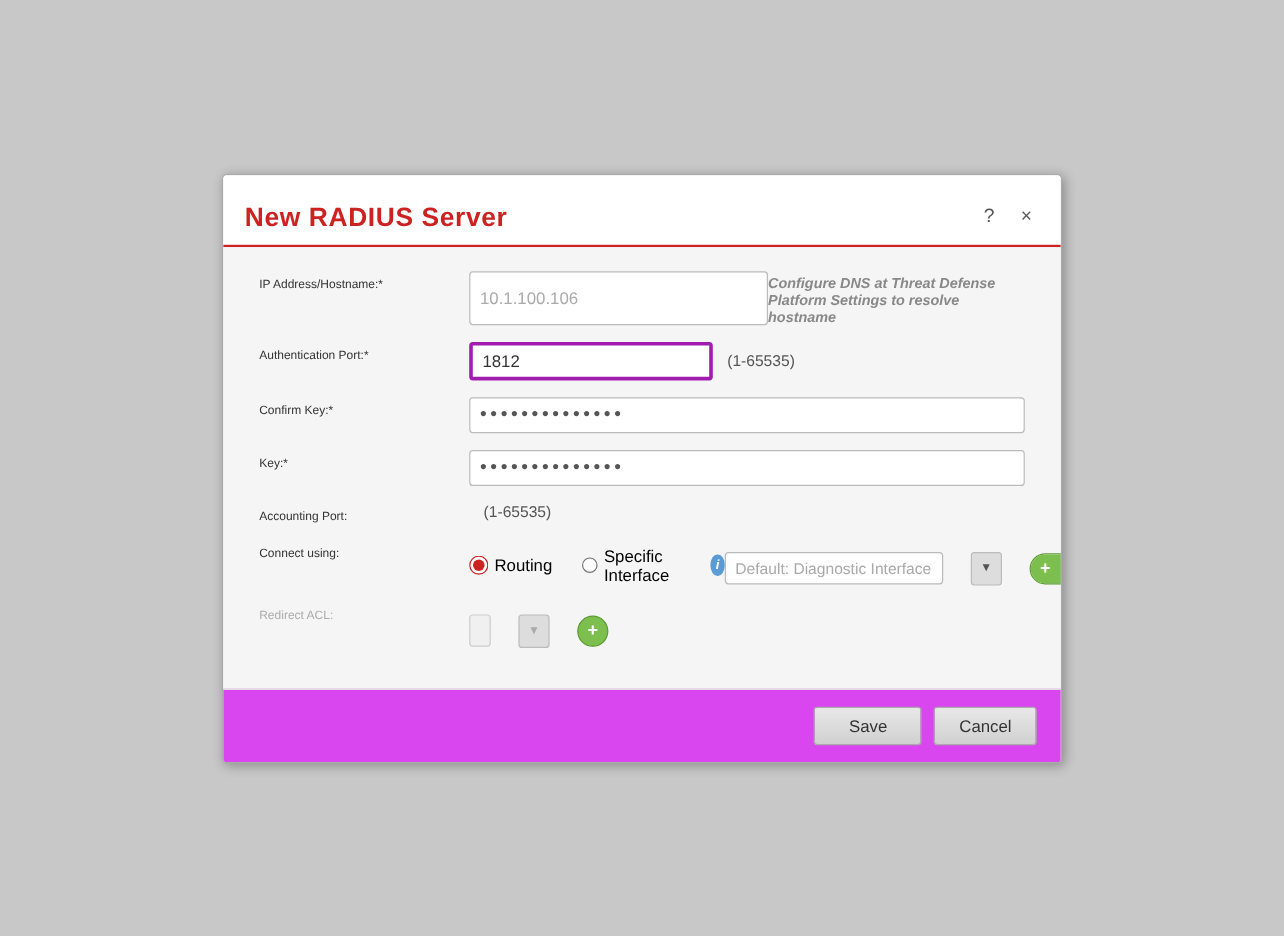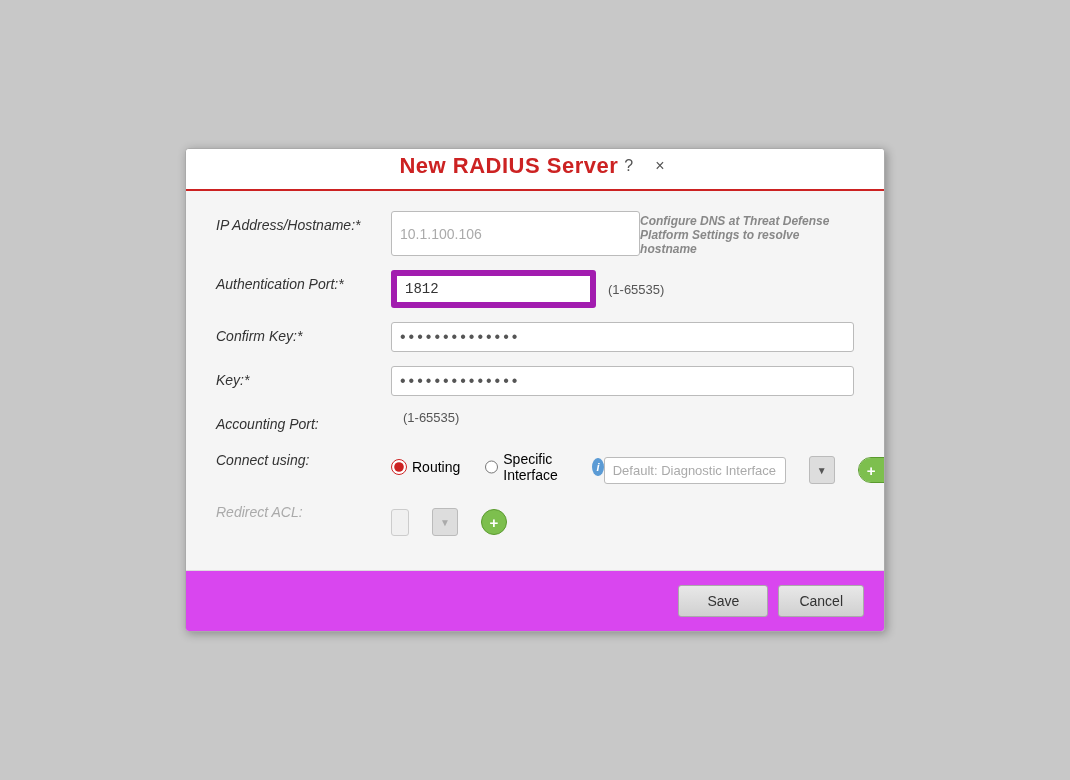--- a/index.html
+++ b/index.html
@@ -16,24 +16,24 @@
       background: #f5f5f5;
       border: 1px solid #aaa;
       border-radius: 4px;
       width: 700px;
       box-shadow: 2px 2px 10px rgba(0,0,0,0.3);
       overflow: hidden;
     }
     .dialog-header {
       background: #ffffff;
       border-bottom: 2px solid #cc2222;
-      padding: 4px 18px 10px 18px;
-      display: flex;
-      align-items: center;
-      justify-content: center;
+      padding: 22px 18px 10px 18px;
+      display: flex;
+      align-items: center;
+      justify-content: space-between;
     }
     .dialog-title {
       color: #cc2222;
       font-size: 22px;
       font-weight: bold;
       letter-spacing: 0.5px;
     }
     .header-actions {
       display: flex;
       gap: 10px;
@@ -54,22 +54,21 @@
     .form-row {
       display: flex;
       align-items: flex-start;
       margin-bottom: 14px;
     }
     .form-label {
       width: 175px;
       min-width: 175px;
       color: #333;
       padding-top: 6px;
-      font-size: 14px;
-      font-style: italic;
+      font-size: 10px;
     }
     .form-control-wrap {
       flex: 1;
       display: flex;
       flex-direction: row;
     }
     .form-hint {
       font-size: 12px;
       color: #888;
       font-style: italic;
@@ -86,27 +85,26 @@
       color: #555;
       outline: none;
     }
     .port-row {
       display: flex;
       align-items: center;
     }
     .port-input {
       width: 100%;
       padding: 5px 8px;
-      border: 6px solid #a21caf;
+      border: 3px solid #a21caf;
       border-radius: 3px;
       font-size: 14px;
       background: #fff;
       color: #333;
       outline: none;
-      font-family: Liberation Mono, monospace;
     }
     .port-range {
       margin-left: 12px;
       color: #555;
       white-space: nowrap;
       font-size: 13px;
     }
     .radio-group {
       display: flex;
       align-items: center;

